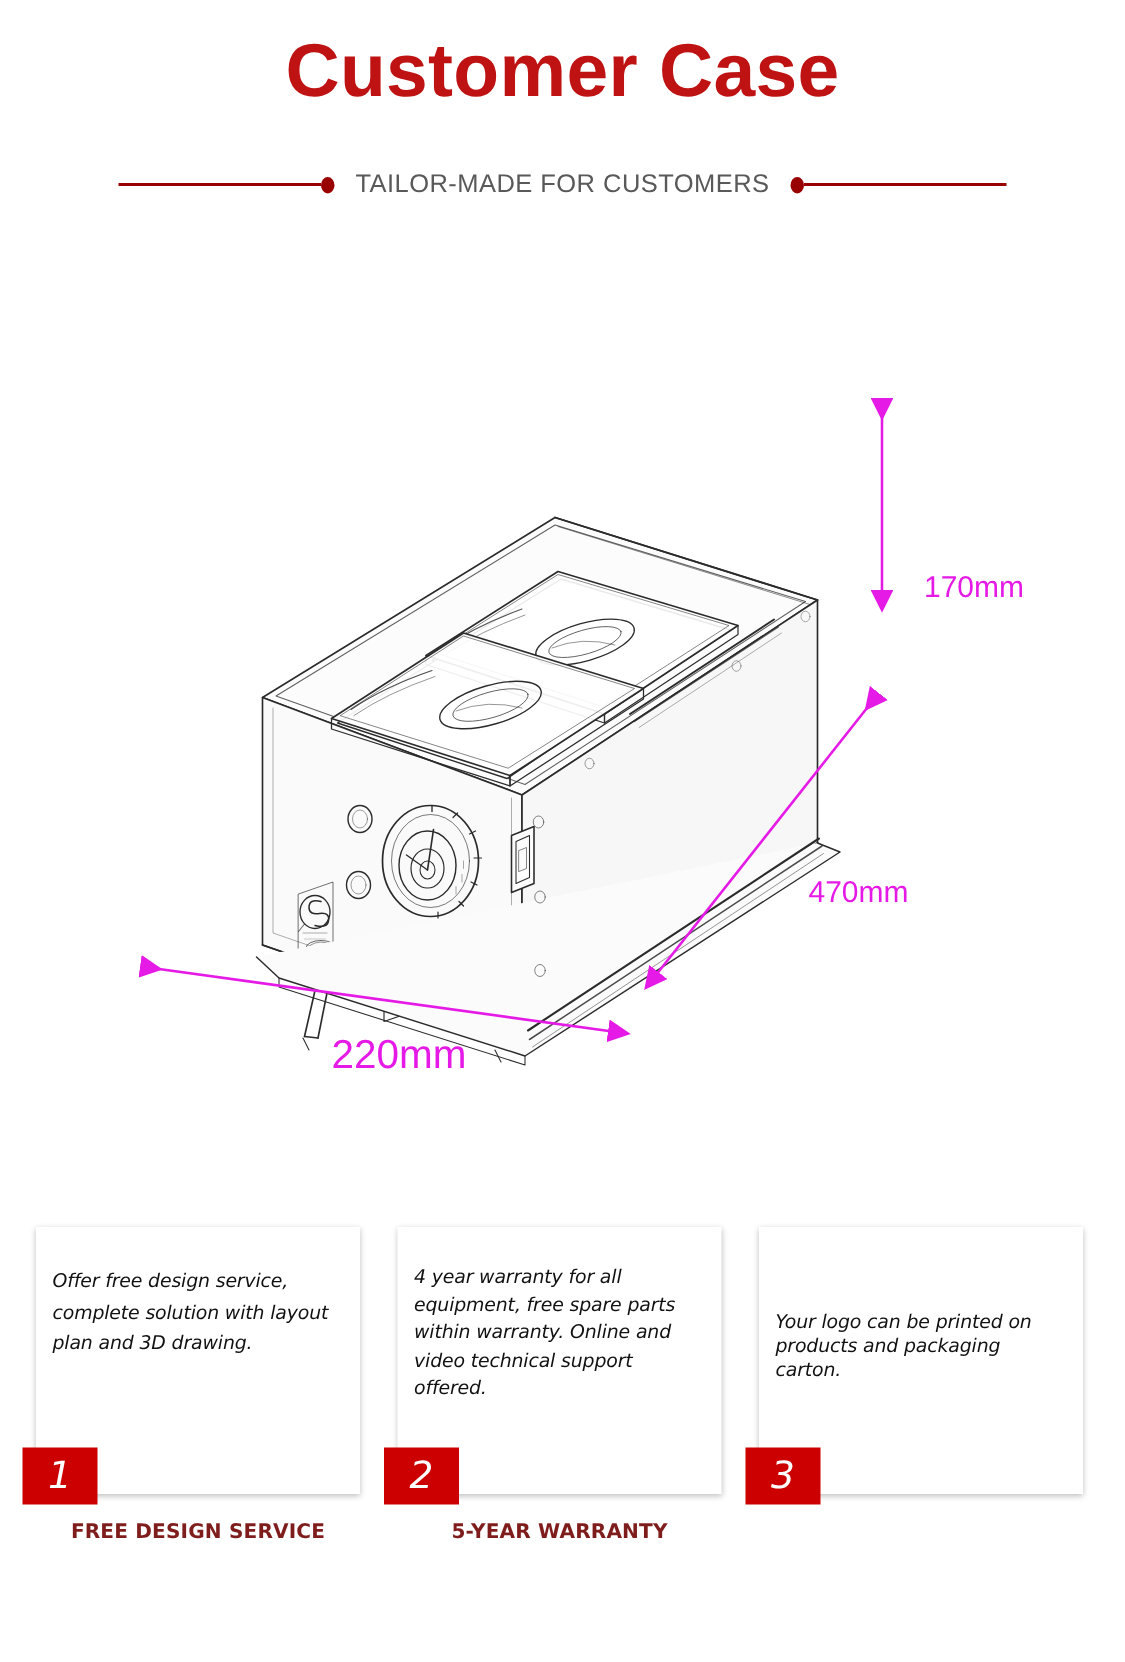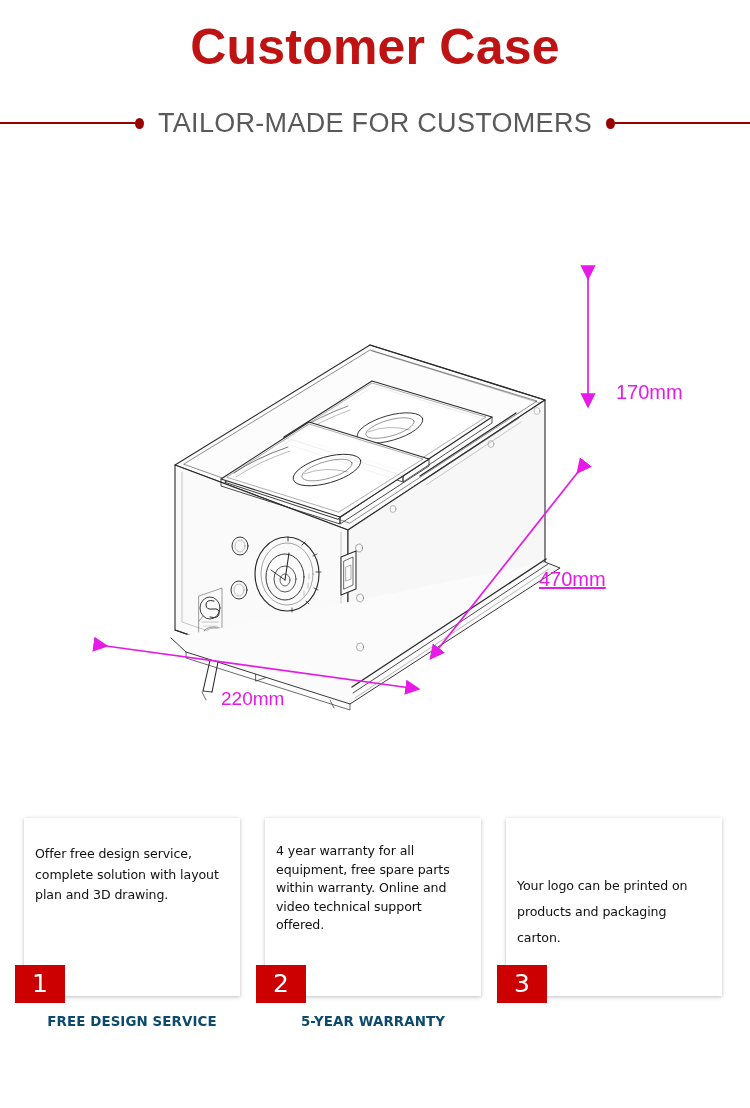--- a/index.html
+++ b/index.html
@@ -62,21 +62,21 @@
 
   .dot {
     width: 9px;
     height: 11px;
     background: #990000;
     border-radius: 50%;
     flex: 0 0 auto;
   }
 
   .subtitle-text {
-    font-size: 27px;
+    font-size: 17px;
     color: #595959;
     letter-spacing: 0.3px;
     white-space: nowrap;
     padding: 0 14px;
     font-weight: normal;
   }
 
   
   .product-area {
     position: absolute;
@@ -95,22 +95,22 @@
 
   .dim-label {
     position: absolute;
     color: #e61ae6;
     font-size: 20px;
     font-weight: normal;
     white-space: nowrap;
     letter-spacing: 0px;
   }
   .dim-170 { top: 221px; left: 616px; }
-  .dim-470 { top: 408px; left: 539px; text-decoration: underline; }
-  .dim-220 { top: 528px; left: 221px; font-size: 19px; }
+  .dim-470 { top: 424px; left: 539px; }
+  .dim-220 { top: 528px; left: 221px; font-size: 27px; }
 
   
   .cards {
     position: absolute;
     top: 818px;
     left: 0;
     width: 750px;
     height: 240px;
   }
 
@@ -122,36 +122,37 @@
   .card-wrap.c0 { left: 24px; }
   .card-wrap.c1 { left: 265px; }
   .card-wrap.c2 { left: 506px; }
 
   .card {
     position: relative;
     width: 216px;
     height: 178px;
     background: #ffffff;
     box-shadow: 0 1px 4px rgba(0,0,0,0.26);
+    font-style: italic;
   }
 
   .card-text {
     position: absolute;
     left: 11px;
     right: 8px;
     color: #111111;
     font-family: "DejaVu Sans", sans-serif;
     font-size: 12.6px;
     line-height: 20px;
     letter-spacing: -0.1px;
     white-space: pre-line;
   }
   .card-text.t0 { top: 26px; line-height: 20.5px; }
   .card-text.t1 { top: 24px; line-height: 18.5px; }
-  .card-text.t2 { top: 55px; line-height: 26px; }
+  .card-text.t2 { top: 55px; line-height: 16px; }
 
   .badge {
     position: absolute;
     left: -9px;
     bottom: -7px;
     width: 50px;
     height: 38px;
     background: #cc0000;
     color: #ffffff;
     font-family: "DejaVu Sans", sans-serif;
@@ -163,21 +164,21 @@
 
   .card-caption {
     position: absolute;
     top: 196px;
     left: -10px;
     width: 236px;
     text-align: center;
     font-family: "DejaVu Sans", sans-serif;
     font-size: 13.4px;
     font-weight: bold;
-    color: #0c4a6e;
+    color: #7f1d1d;
     letter-spacing: 0.1px;
     white-space: nowrap;
   }
 </style>
 </head>
 <body>
 
 <div class="page">
 
   <div class="header">

